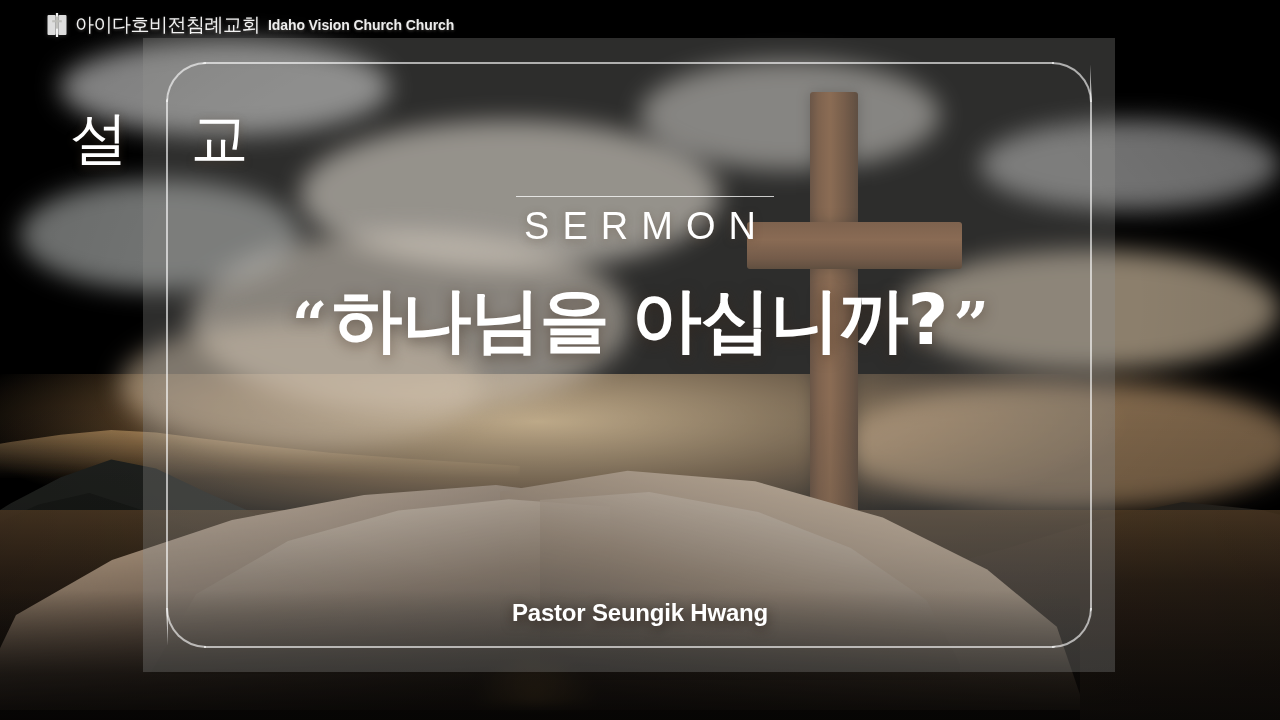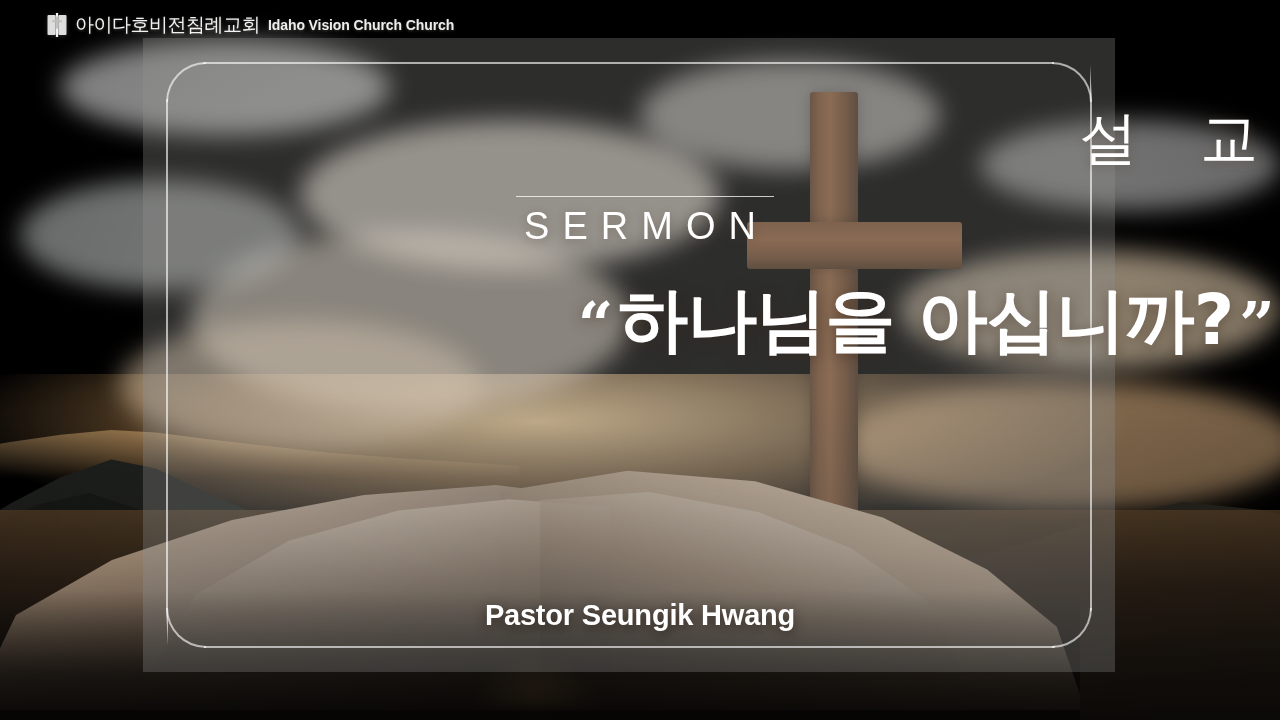--- a/index.html
+++ b/index.html
@@ -195,39 +195,40 @@
   }
   .brand-en{
     font-size:14px; font-weight:bold; color:rgba(255,255,255,.92);
     letter-spacing:-.1px; text-shadow:0 1px 3px rgba(120,115,110,.5);
   }
 
   
   .content{ position:absolute; inset:0; z-index:30; }
 
   .kicker{
-    position:absolute; left:0; right:0; top:100px; text-align:right;
+    position:absolute; left:0; right:0; top:100px; text-align:left;
     font-family:"DejaVu Sans","Liberation Sans",sans-serif;
     font-size:58px; font-weight:300; letter-spacing:22px; color:#fff;
     text-indent:22px;
     text-shadow:0 2px 10px rgba(90,70,50,.45);
+    padding-left:48px;
   }
   .kicker-rule{
     position:absolute; left:516px; top:196px; width:258px; height:1px;
     background:rgba(255,255,255,.75);
   }
   .kicker-en{
     position:absolute; left:0; right:0; top:205px; text-align:center;
     font-size:38px; font-weight:300; letter-spacing:13px; color:#fff;
     text-indent:13px;
     text-shadow:0 2px 8px rgba(90,70,50,.4);
   }
 
   .quote{
-    position:absolute; left:0; right:0; top:274px; text-align:right;
+    position:absolute; left:0; right:0; top:274px; text-align:center;
     white-space:nowrap;
     font-family:"DejaVu Sans","Liberation Sans",sans-serif;
     font-size:70px; font-weight:bold; color:#fff; letter-spacing:-1px;
     text-shadow:0 3px 14px rgba(60,40,25,.5);
   }
   .qm{
     font-family:"DejaVu Serif","Liberation Serif",serif;
     font-size:62px; vertical-align:-2px; padding:0 6px;
   }
   .subtitle{
@@ -237,21 +238,21 @@
   }
 
   .speaker-ko{
     position:absolute; left:0; right:0; top:552px; text-align:center;
     font-family:"DejaVu Sans","Liberation Sans",sans-serif;
     font-size:31px; font-weight:bold; color:#fff; letter-spacing:1px;
     text-shadow:0 3px 12px rgba(30,20,12,.65);
   }
   .speaker-en{
     position:absolute; left:0; right:0; top:599px; text-align:center;
-    font-size:29px; font-weight:bold; color:#fff; letter-spacing:-.2px;
+    font-size:24px; font-weight:bold; color:#fff; letter-spacing:-.2px;
     text-shadow:0 3px 12px rgba(30,20,12,.65);
   }
 </style>
 </head>
 <body>
 
 <div class="stage">
 
   <div class="photo">
     <div class="sky"></div>

